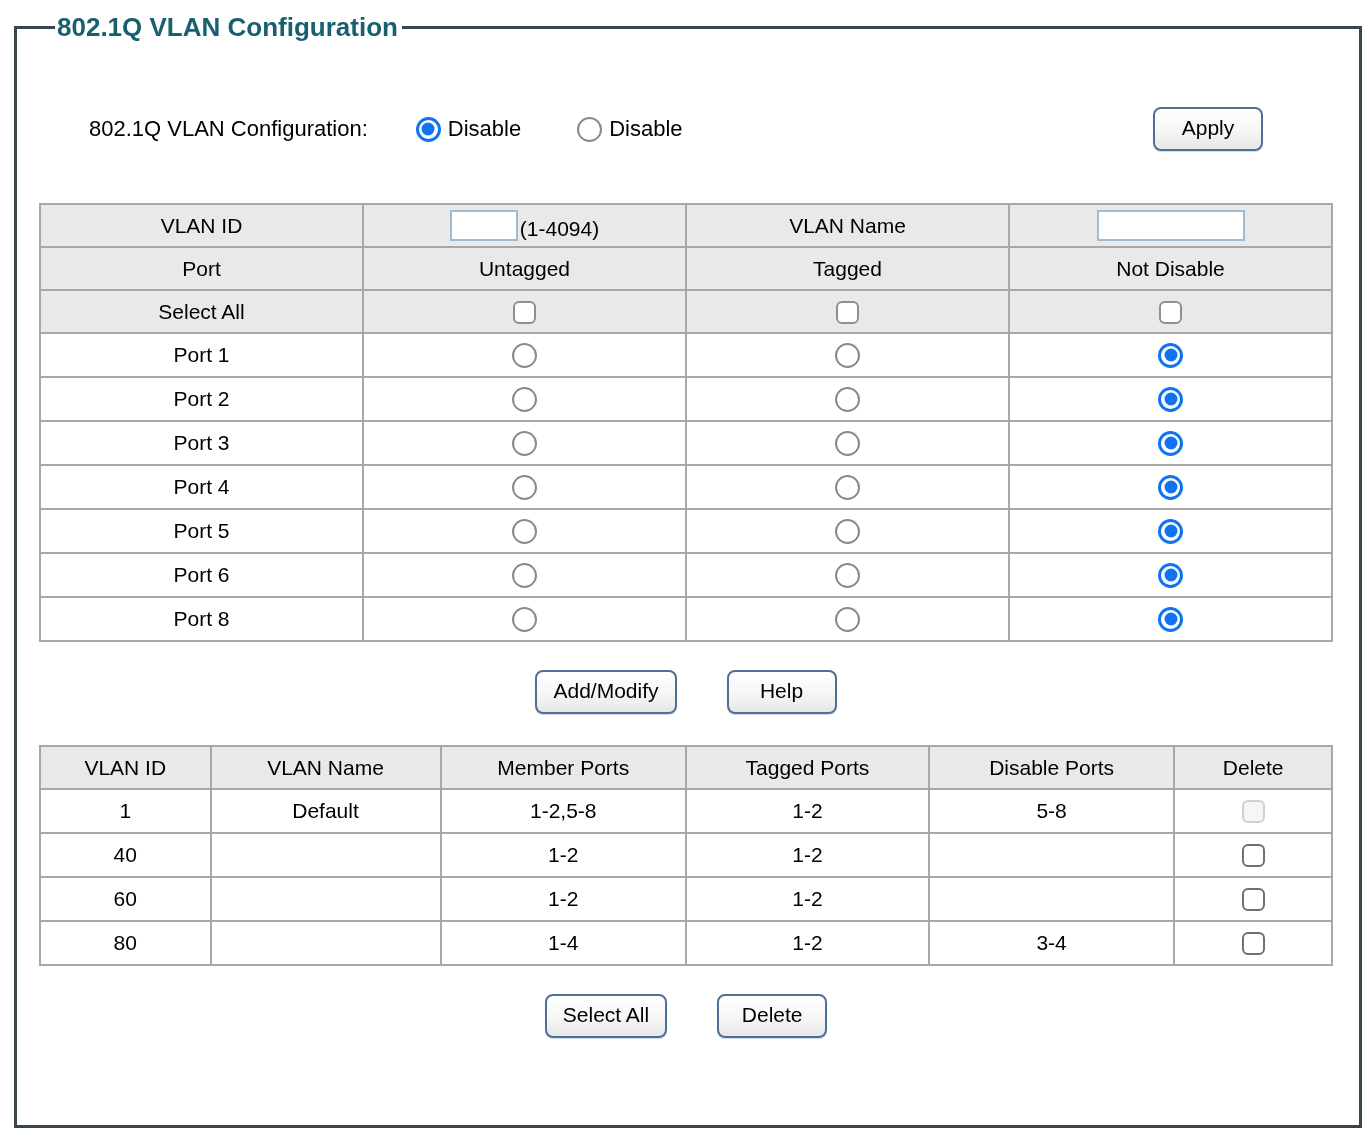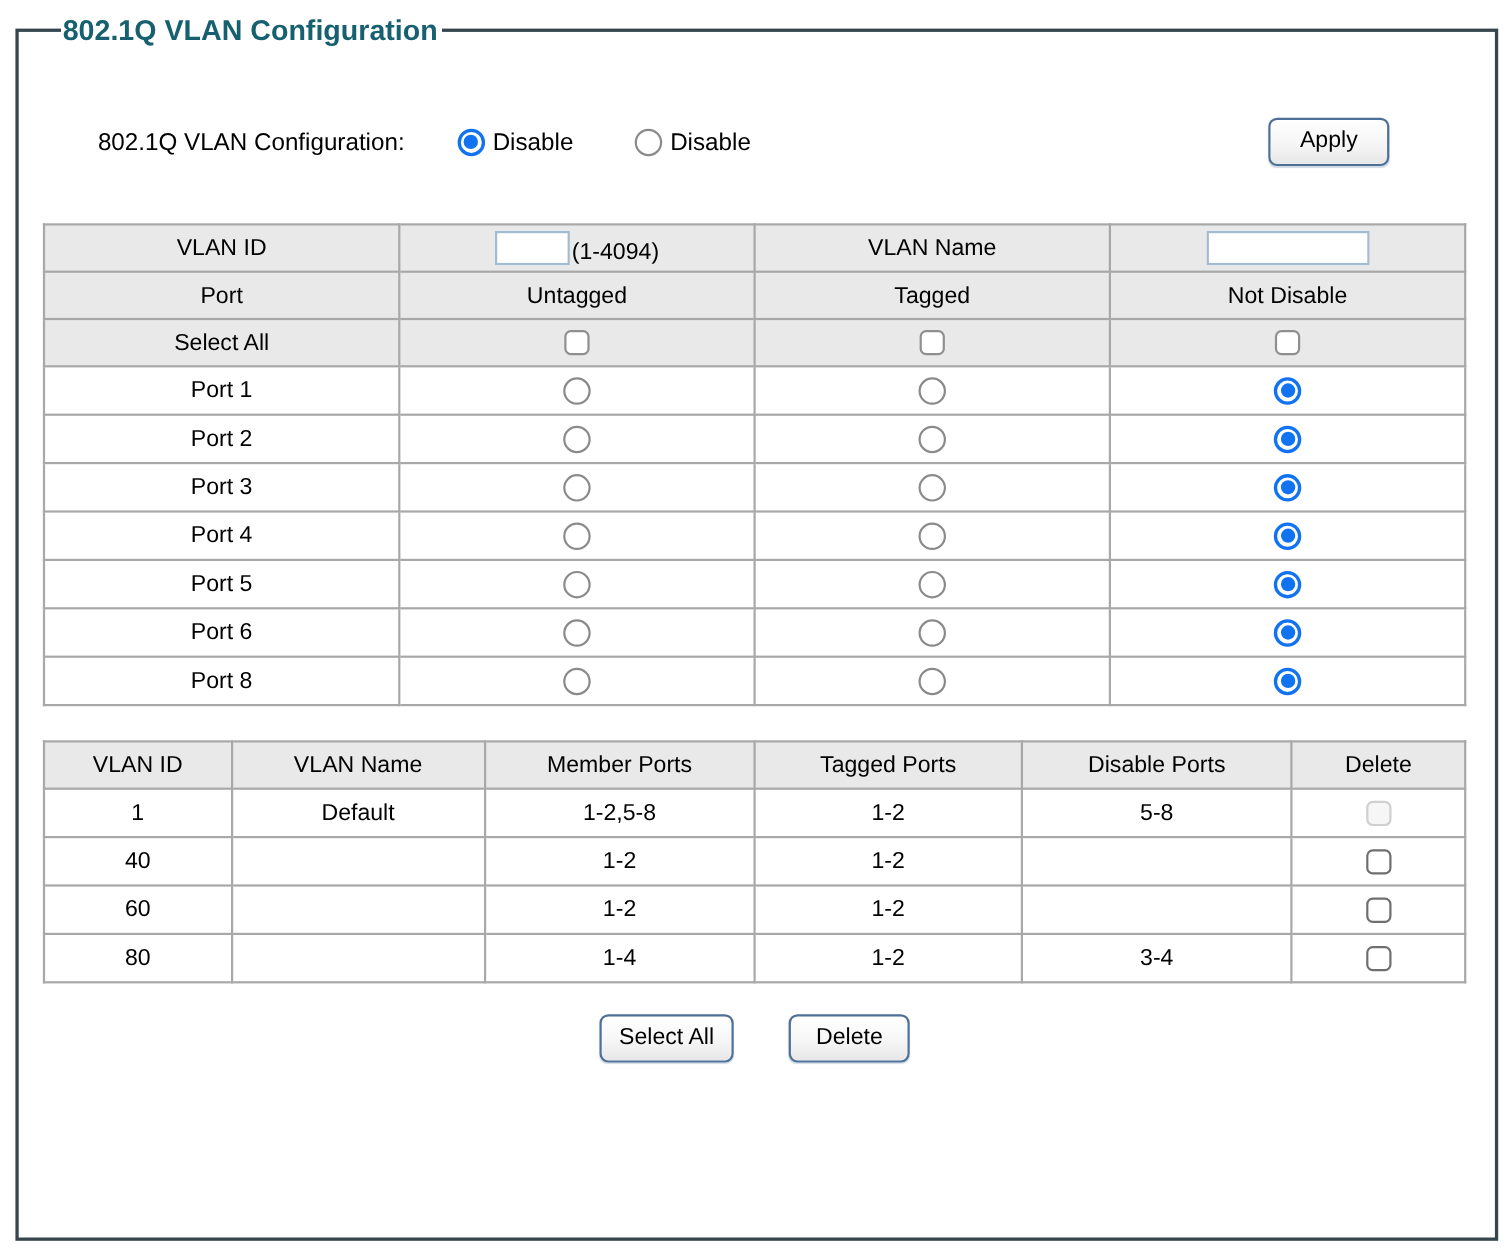--- a/index.html
+++ b/index.html
@@ -220,20 +220,24 @@
     </tr>
     <tr>
       <td>Port 8</td>
       <td><span class="radio"></span></td>
       <td><span class="radio"></span></td>
       <td><span class="radio checked"></span></td>
     </tr>
   </tbody>
     </table>
 
+  <div class="action-row">
+    <button class="btn">Add/Modify</button>
+    <button class="btn">Help</button>
+  </div>
 
   <table class="grid list-table">
     <colgroup>
       <col style="width:13.2%">
         <col style="width:17.8%">
         <col style="width:19%">
       <col style="width:18.8%">
         <col style="width:19%">
         <col style="width:12.2%">
     </colgroup>

